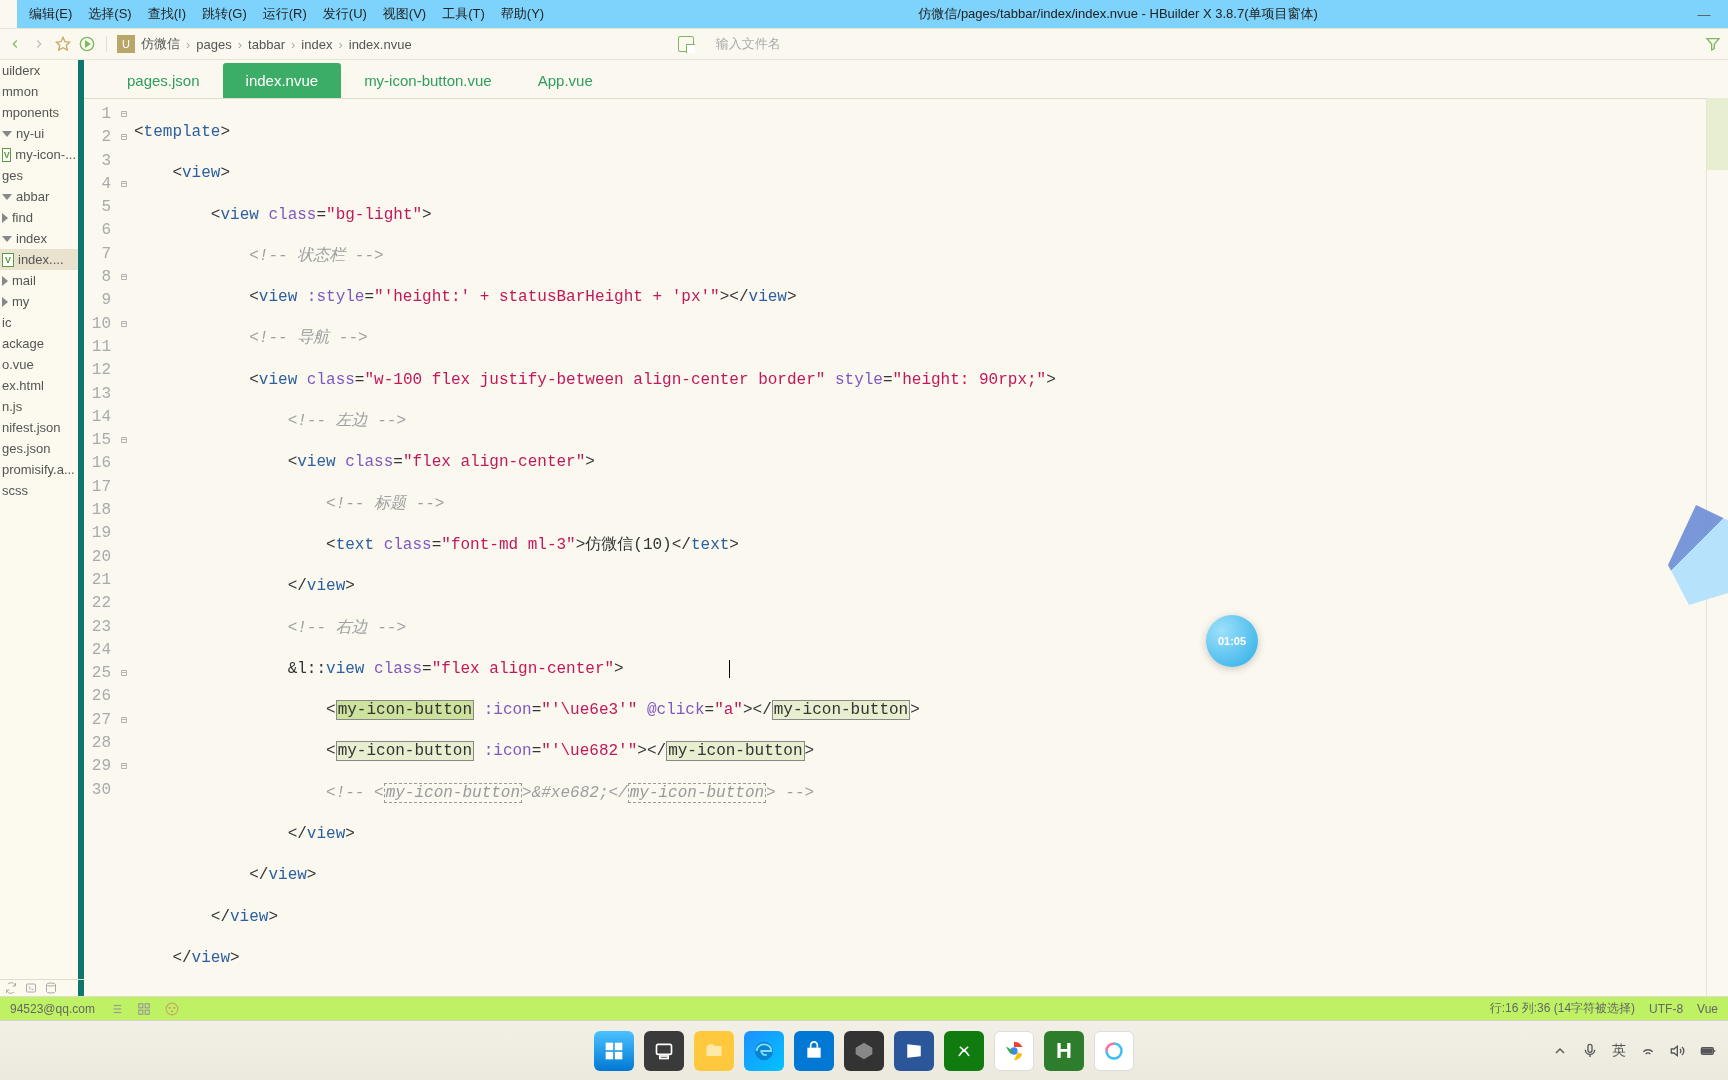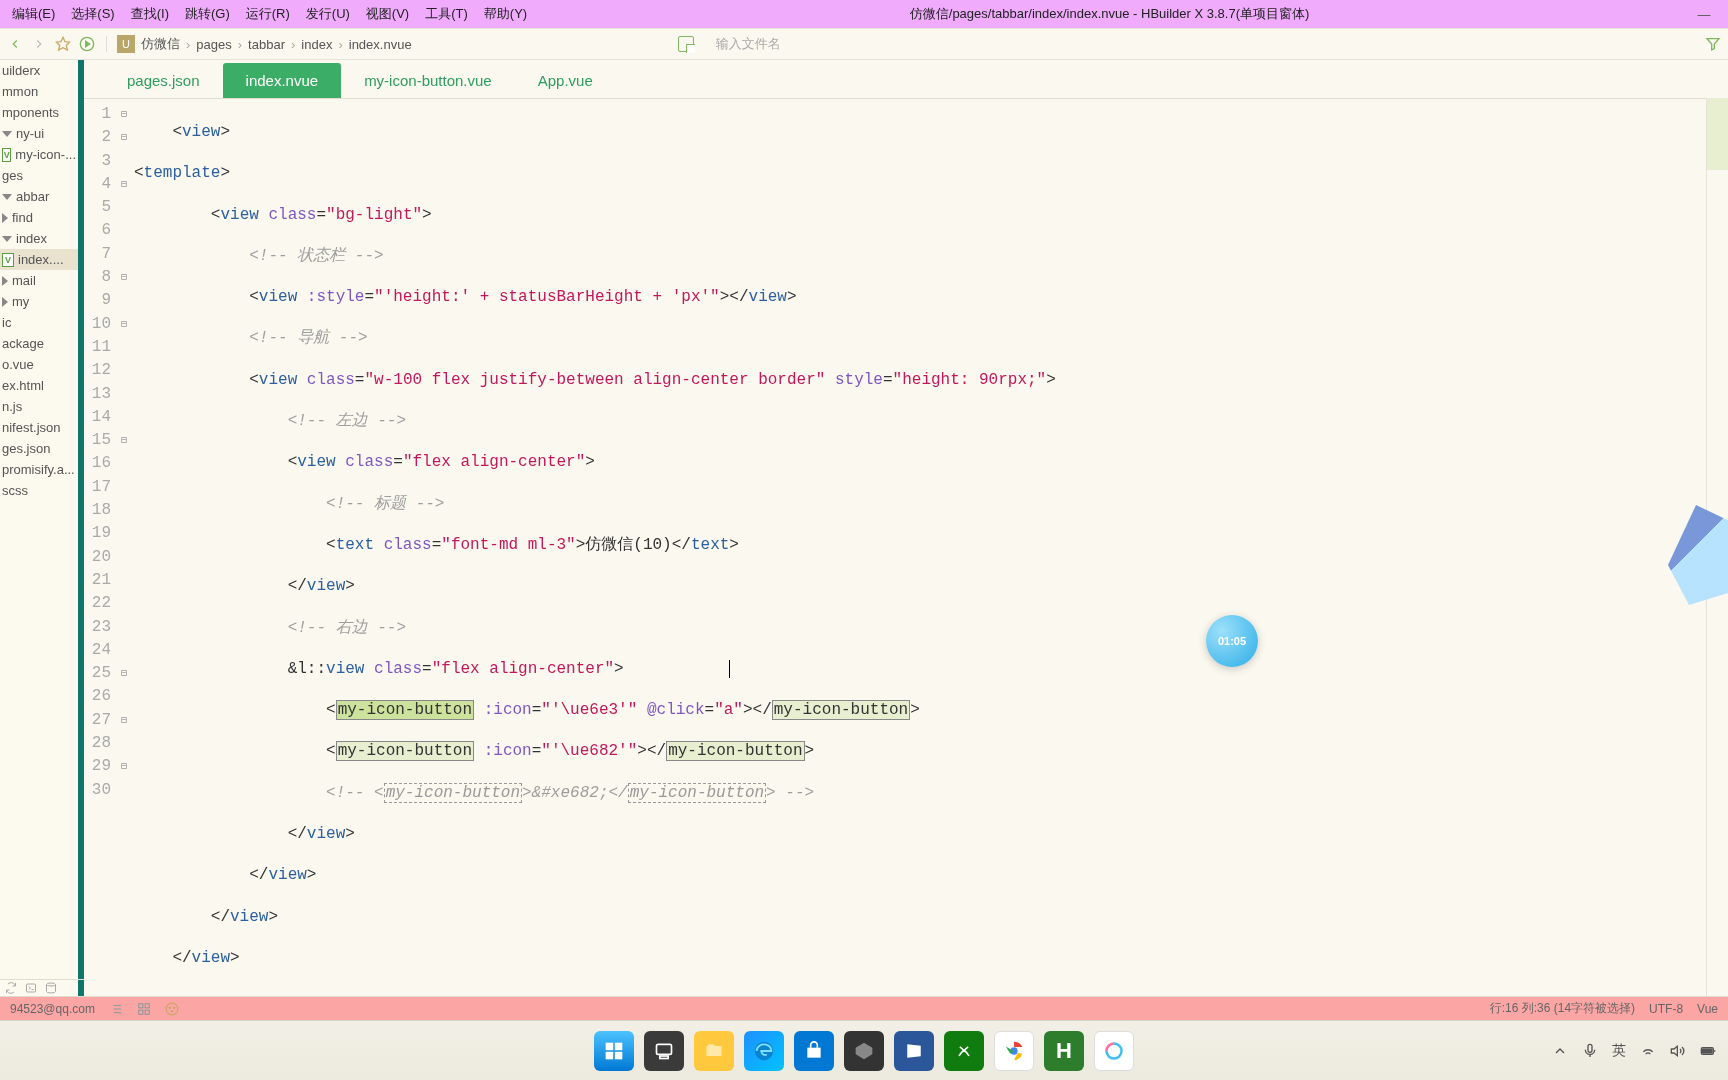--- a/index.html
+++ b/index.html
@@ -9,26 +9,27 @@
       background: #faf8ef;
       color: #333;
       overflow: hidden;
       width: 1728px;
       height: 1080px;
       position: relative;
     }
     
     .menubar {
       height: 28px;
-      background: #f0abfc;
+      background: #7dd3fc;
       display: flex;
       align-items: center;
       padding: 0 4px;
       font-size: 13px;
       color: #222;
+      margin-left: 17px;
     }
     .menubar .menu-item { padding: 4px 8px; cursor: pointer; }
     .menubar .title-area { flex:1; text-align:center; color:#222; }
     .window-ctrl { width: 40px; text-align:center; color:#555; }
     
     .toolbar {
       height: 32px;
       background: #faf8ef;
       border-top: 1px solid #e5e3da;
       border-bottom: 1px solid #e5e3da;
@@ -109,21 +110,21 @@
     .text-cursor { display:inline-block; width:1px; height:18px; background:#000; vertical-align:middle;}
     
     .minimap {
       position:absolute; right:0; top:38px; width:22px; height:calc(100% - 38px);
       background:linear-gradient(#e8eed0 8%, #faf8ef 8%);
       border-left:1px solid #e5e3da;
     }
     
     .statusbar {
       height:24px;
-      background:#fca5a5;
+      background:#bef264;
       border-top:1px solid #e0ddd0;
       display:flex;
       align-items:center;
       padding:0 10px;
       font-size:12px;
       color:#666;
       gap:14px;
     }
     .statusbar .spacer { flex:1; }
     
@@ -367,22 +368,22 @@
           <div></div>
           <div></div>
           <div>⊟</div>
           <div></div>
           <div>⊟</div>
           <div></div>
           <div>⊟</div>
           <div></div>
       </div>
       <div class="code">
+<div class="line"><span class="tag-bracket">&lt;</span><span class="tag-name">template</span><span class="tag-bracket">&gt;</span></div>
 <div class="line">    <span class="tag-bracket">&lt;</span><span class="tag-name">view</span><span class="tag-bracket">&gt;</span></div>
-<div class="line"><span class="tag-bracket">&lt;</span><span class="tag-name">template</span><span class="tag-bracket">&gt;</span></div>
 <div class="line">        <span class="tag-bracket">&lt;</span><span class="tag-name">view</span> <span class="attr-name">class</span>=<span class="attr-val">"bg-light"</span><span class="tag-bracket">&gt;</span></div>
 <div class="line">            <span class="comment">&lt;!-- 状态栏 --&gt;</span></div>
 <div class="line">            <span class="tag-bracket">&lt;</span><span class="tag-name">view</span> <span class="attr-name">:style</span>=<span class="attr-val">"'height:' + statusBarHeight + 'px'"</span><span class="tag-bracket">&gt;&lt;/</span><span class="tag-name">view</span><span class="tag-bracket">&gt;</span></div>
 <div class="line">            <span class="comment">&lt;!-- 导航 --&gt;</span></div>
 <div class="line">            <span class="tag-bracket">&lt;</span><span class="tag-name">view</span> <span class="attr-name">class</span>=<span class="attr-val">"w-100 flex justify-between align-center border"</span> <span class="attr-name">style</span>=<span class="attr-val">"height: 90rpx;"</span><span class="tag-bracket">&gt;</span></div>
 <div class="line">                <span class="comment">&lt;!-- 左边 --&gt;</span></div>
 <div class="line">                <span class="tag-bracket">&lt;</span><span class="tag-name">view</span> <span class="attr-name">class</span>=<span class="attr-val">"flex align-center"</span><span class="tag-bracket">&gt;</span></div>
 <div class="line">                    <span class="comment">&lt;!-- 标题 --&gt;</span></div>
 <div class="line">                    <span class="tag-bracket">&lt;</span><span class="tag-name">text</span> <span class="attr-name">class</span>=<span class="attr-val">"font-md ml-3"</span><span class="tag-bracket">&gt;</span><span>仿微信(10)</span><span class="tag-bracket">&lt;/</span><span class="tag-name">text</span><span class="tag-bracket">&gt;</span></div>
 <div class="line">                <span class="tag-bracket">&lt;/</span><span class="tag-name">view</span><span class="tag-bracket">&gt;</span></div>

